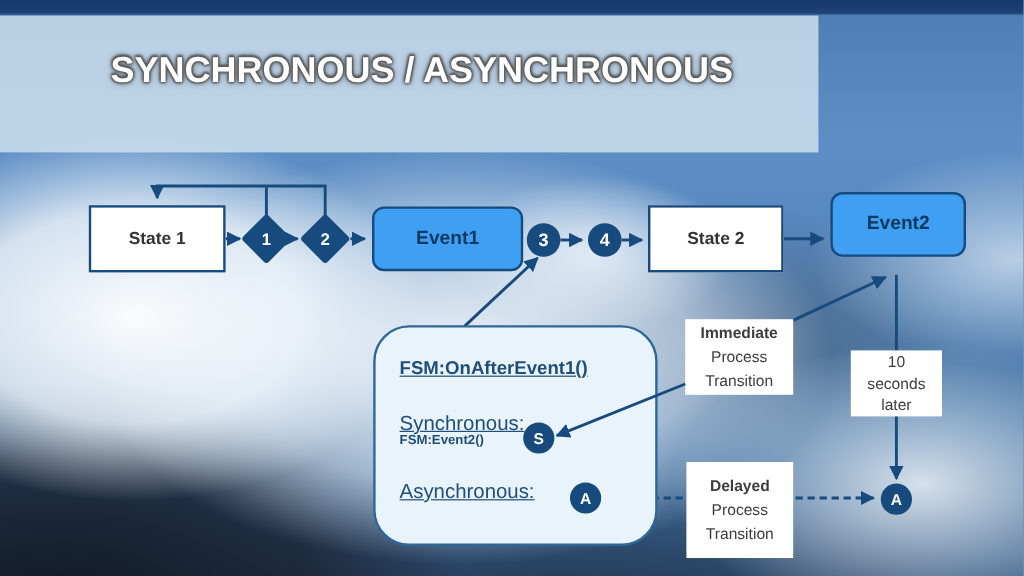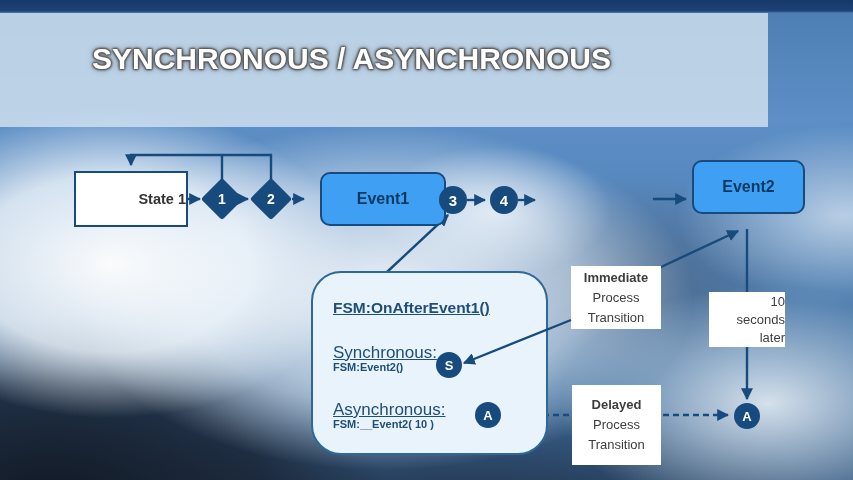--- a/index.html
+++ b/index.html
@@ -23,35 +23,35 @@
     radial-gradient(ellipse 180px 100px at 58% 44%, rgba(255,255,255,0.7) 0%, rgba(255,255,255,0) 65%),
     radial-gradient(ellipse 320px 180px at 90% 84%, rgba(240,246,251,0.85) 0%, rgba(255,255,255,0) 65%),
     radial-gradient(ellipse 280px 150px at 99% 45%, rgba(228,237,246,0.7) 0%, rgba(255,255,255,0) 60%),
     radial-gradient(ellipse 300px 170px at 74% 58%, rgba(82,96,116,0.55) 0%, rgba(82,96,116,0) 60%),
     radial-gradient(ellipse 480px 260px at 6% 104%, rgba(16,22,32,0.95) 0%, rgba(24,32,46,0.75) 45%, rgba(16,22,32,0) 70%),
     radial-gradient(ellipse 620px 210px at 55% 112%, rgba(30,40,56,0.85) 0%, rgba(30,40,56,0) 65%),
     linear-gradient(180deg,#16386B 0px,#1E4377 11px,#4E7FB4 13px,#5D8FC6 120px,#5586BC 200px,#4A7AAC 300px,#3E6C9C 380px,#31567F 480px);
   }
 
   
-  .title-band{position:absolute;left:0;top:13px;width:768px;height:114px;background:var(--band);z-index:1;}
+  .title-band{position:absolute;left:0;top:13px;width:682px;height:114px;background:var(--band);z-index:1;}
   .title{position:absolute;left:92px;top:27px;font-size:30px;line-height:38px;font-weight:bold;
     letter-spacing:0px;color:#fff;text-transform:uppercase;
     text-shadow:-1px -1px 2px #5a5a5a,1px -1px 2px #5a5a5a,-1px 1px 2px #5a5a5a,1px 1px 2px #5a5a5a,0 0 6px rgba(70,70,70,.75);}
 
   svg.layer{position:absolute;inset:0;z-index:2;pointer-events:none;}
   svg.layer.over{z-index:4;}
   .conn{stroke:var(--navy);stroke-width:2.4px;fill:none;}
   .conn.dash{stroke-dasharray:6 4;}
   .arrhead{fill:var(--navy);}
 
   
   .node{position:absolute;z-index:3;display:flex;align-items:center;justify-content:center;}
   .state{width:114px;height:56px;background:#fff;border:2.5px solid var(--navy);
-    font-size:14.5px;font-weight:600;color:#333;justify-content:flex-end;}
+    font-size:14.5px;font-weight:600;color:#333;}
   .event{height:54px;background:var(--event-fill);border:2.5px solid var(--navy);border-radius:10px;
     font-size:16px;font-weight:bold;color:var(--event-text);}
   .diamond{width:30px;height:30px;background:var(--navy);border-radius:3px;transform:rotate(45deg);}
   .diamond span{transform:rotate(-45deg);color:#fff;font-weight:bold;font-size:14px;}
   .circ{width:28px;height:28px;border-radius:50%;background:var(--navy);color:#fff;font-weight:bold;font-size:15px;}
   .badge{width:26px;height:26px;border-radius:50%;background:var(--navy);color:#fff;font-weight:bold;font-size:13px;}
 
   
   .fsm{position:absolute;left:311px;top:271px;width:237px;height:184px;z-index:3;
     background:var(--fsm-fill);border:2px solid var(--fsm-border);border-radius:30px;color:var(--fsm-text);padding-left:21px;}
@@ -103,53 +103,55 @@
 
   <div class="node state" style="left:74px;top:171px;">
     <span>State 1</span>
   </div>
   <div class="node diamond" style="left:207px;top:184px;">
     <span>1</span>
   </div>
   <div class="node diamond" style="left:256px;top:184px;">
     <span>2</span>
   </div>
-  <div class="node event" style="left:320px;top:172px;width:126px;">
+  <div class="node event" style="left:310px;top:172px;width:126px;">
     <span>Event1</span>
   </div>
   <div class="node circ" style="left:439px;top:186px;">
     <span>3</span>
   </div>
   <div class="node circ" style="left:490px;top:186px;">
     <span>4</span>
+  </div>
+  <div class="node state" style="left:540px;top:171px;width:113px;">
+    <span>State 2</span>
   </div>
   <div class="node event" style="left:692px;top:160px;width:113px;">
     <span>Event2</span>
   </div>
 
   <div class="fsm">
     <div class="t heading">FSM:OnAfterEvent1()</div>
     <div class="t lbl sync-lbl">Synchronous:</div>
     <div class="t code sync-code">FSM:Event2()</div>
     <div class="t lbl async-lbl">Asynchronous:</div>
-    <div class="t code async-code">FSM:__Event2( 10 )</div>
   </div>
   <div class="node badge" style="left:436px;top:352px;">
     <span>S</span>
   </div>
   <div class="node badge" style="left:475px;top:402px;">
     <span>A</span>
   </div>
 
   <div class="note" style="left:571px;top:266px;width:90px;height:63px;">
     <div class="b">Immediate</div>
     <div>Process</div>
     <div>Transition</div>
   </div>
-  <div class="note" style="left:709px;top:292px;width:76px;height:55px;line-height:18px;align-items:flex-end;">
+  <div class="note" style="left:709px;top:292px;width:76px;height:55px;line-height:18px;">
     <div>10</div>
     <div>seconds</div>
     <div>later</div>
   </div>
   <div class="note" style="left:572px;top:385px;width:89px;height:80px;">
     <div class="b">Delayed</div>
     <div>Process</div>
     <div>Transition</div>
   </div>
   <div class="node badge" style="left:734px;top:403px;">

